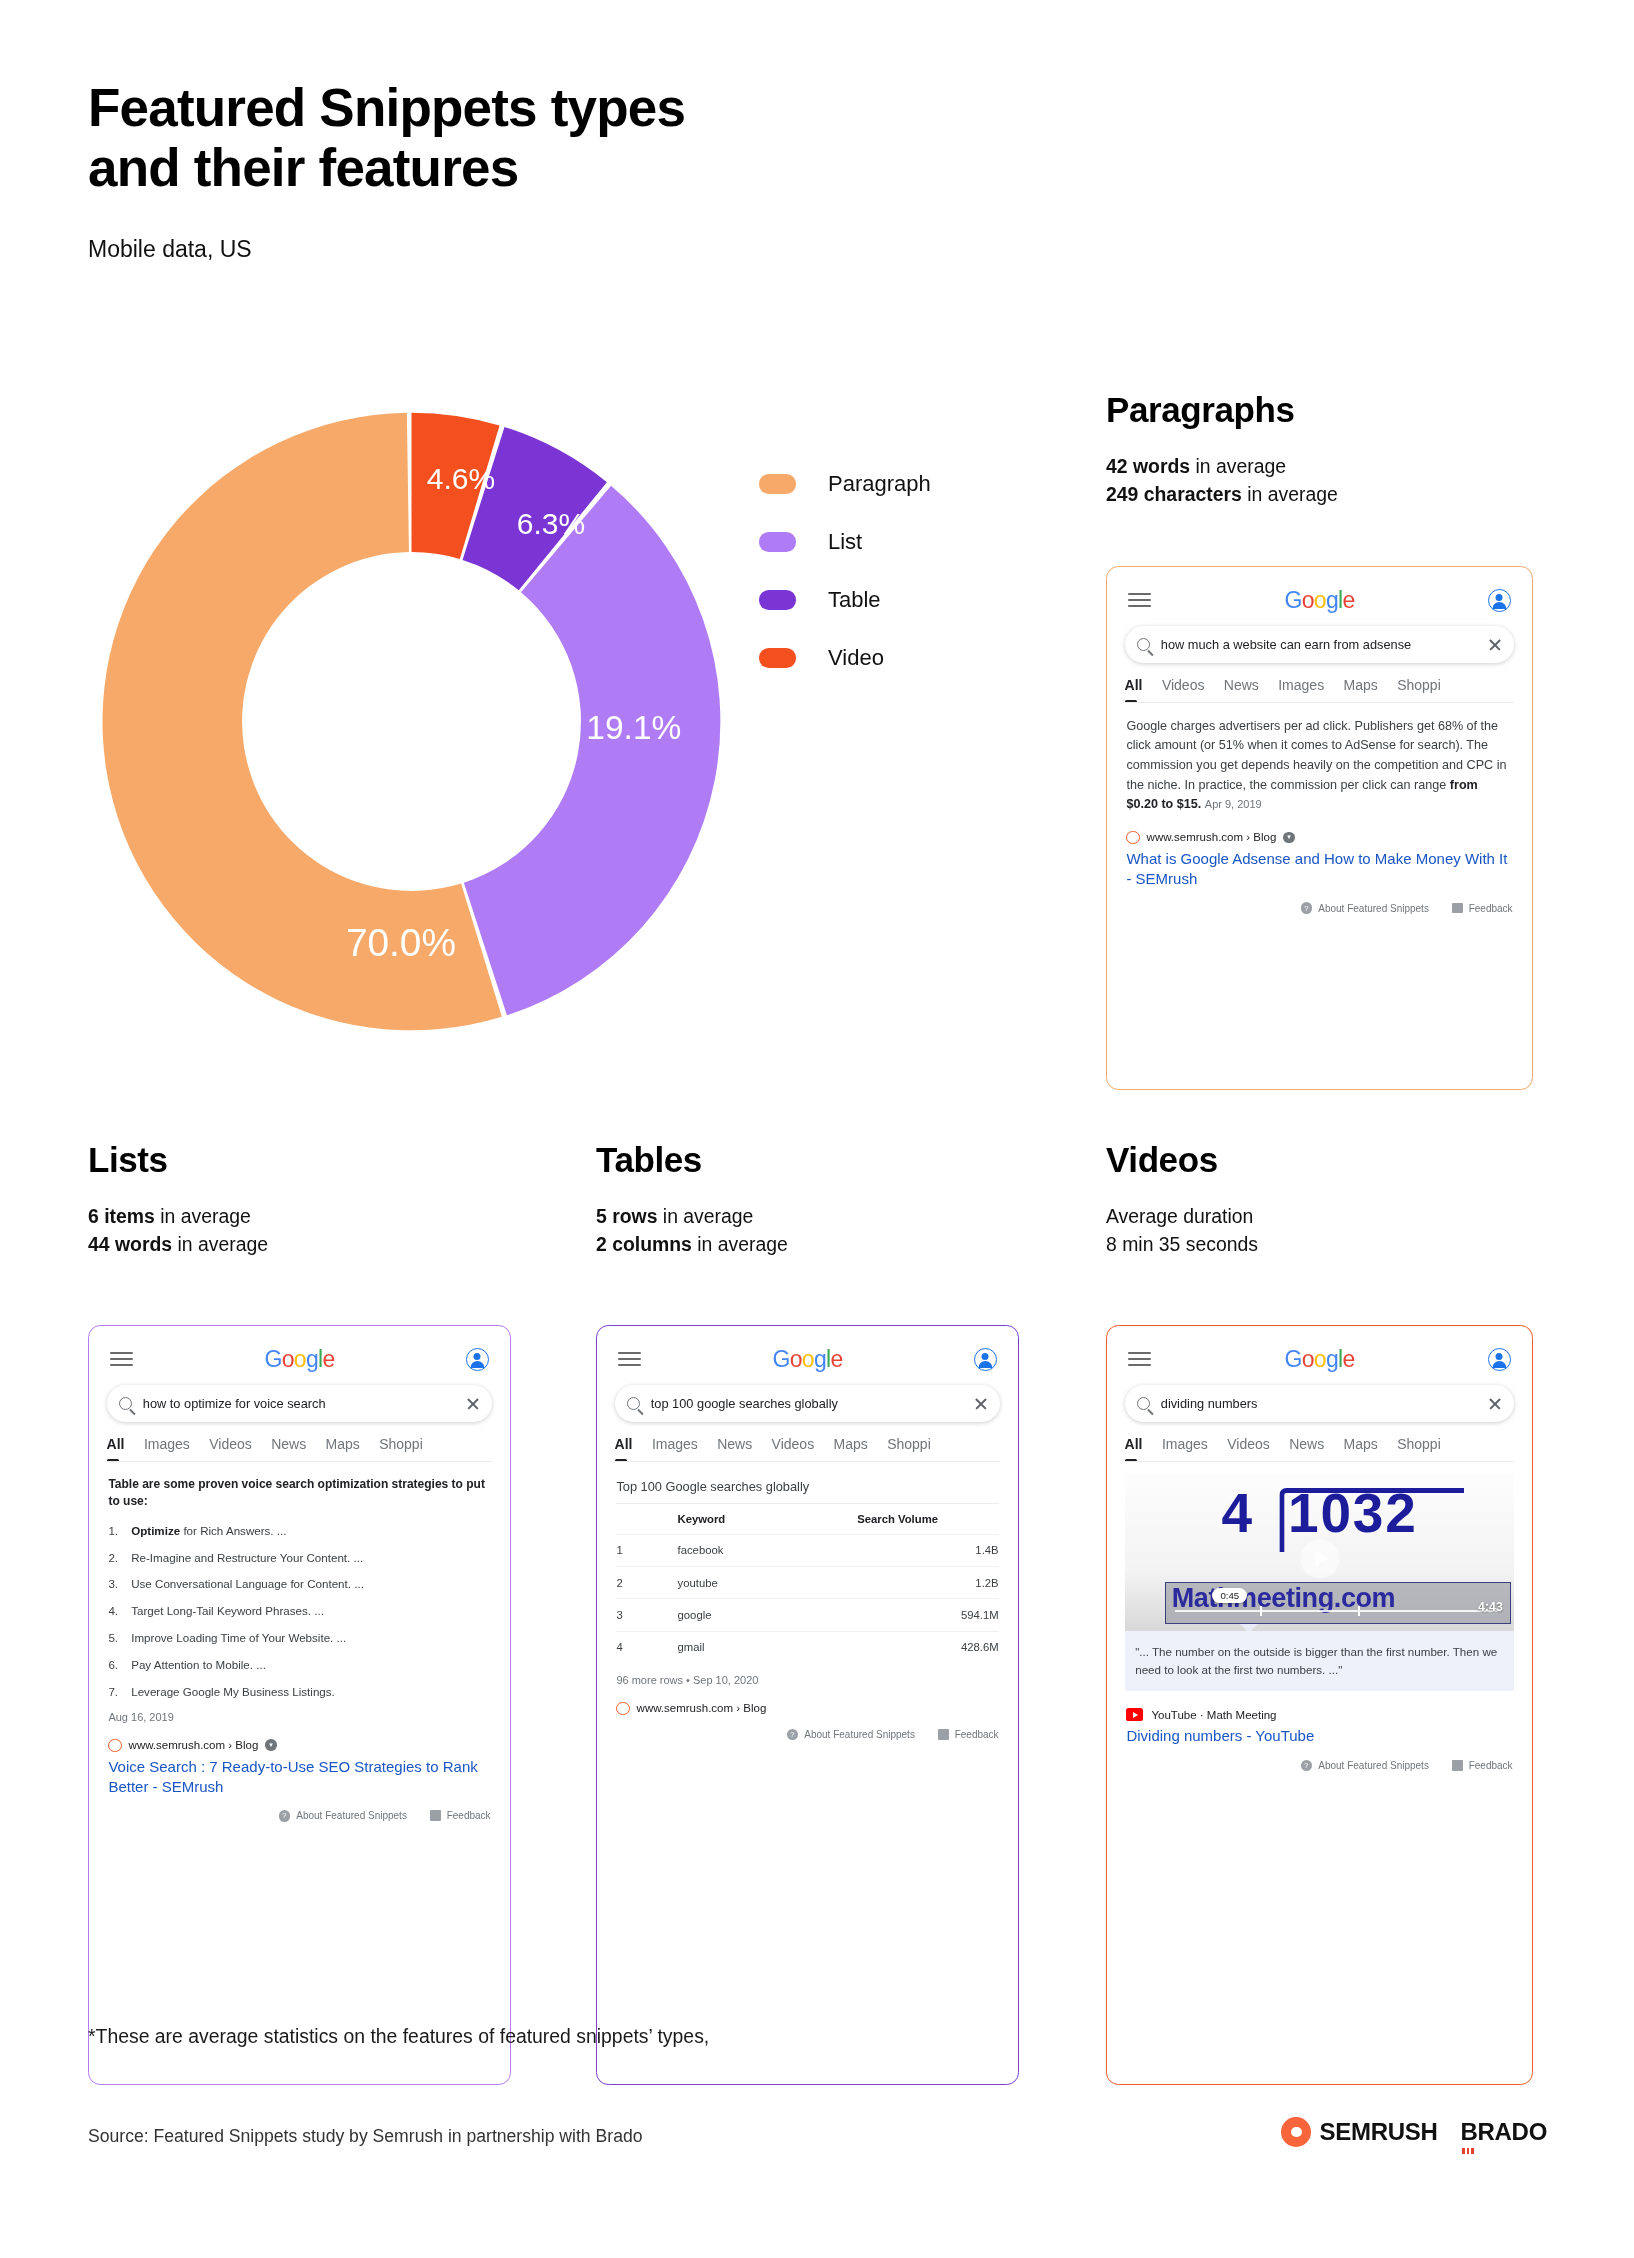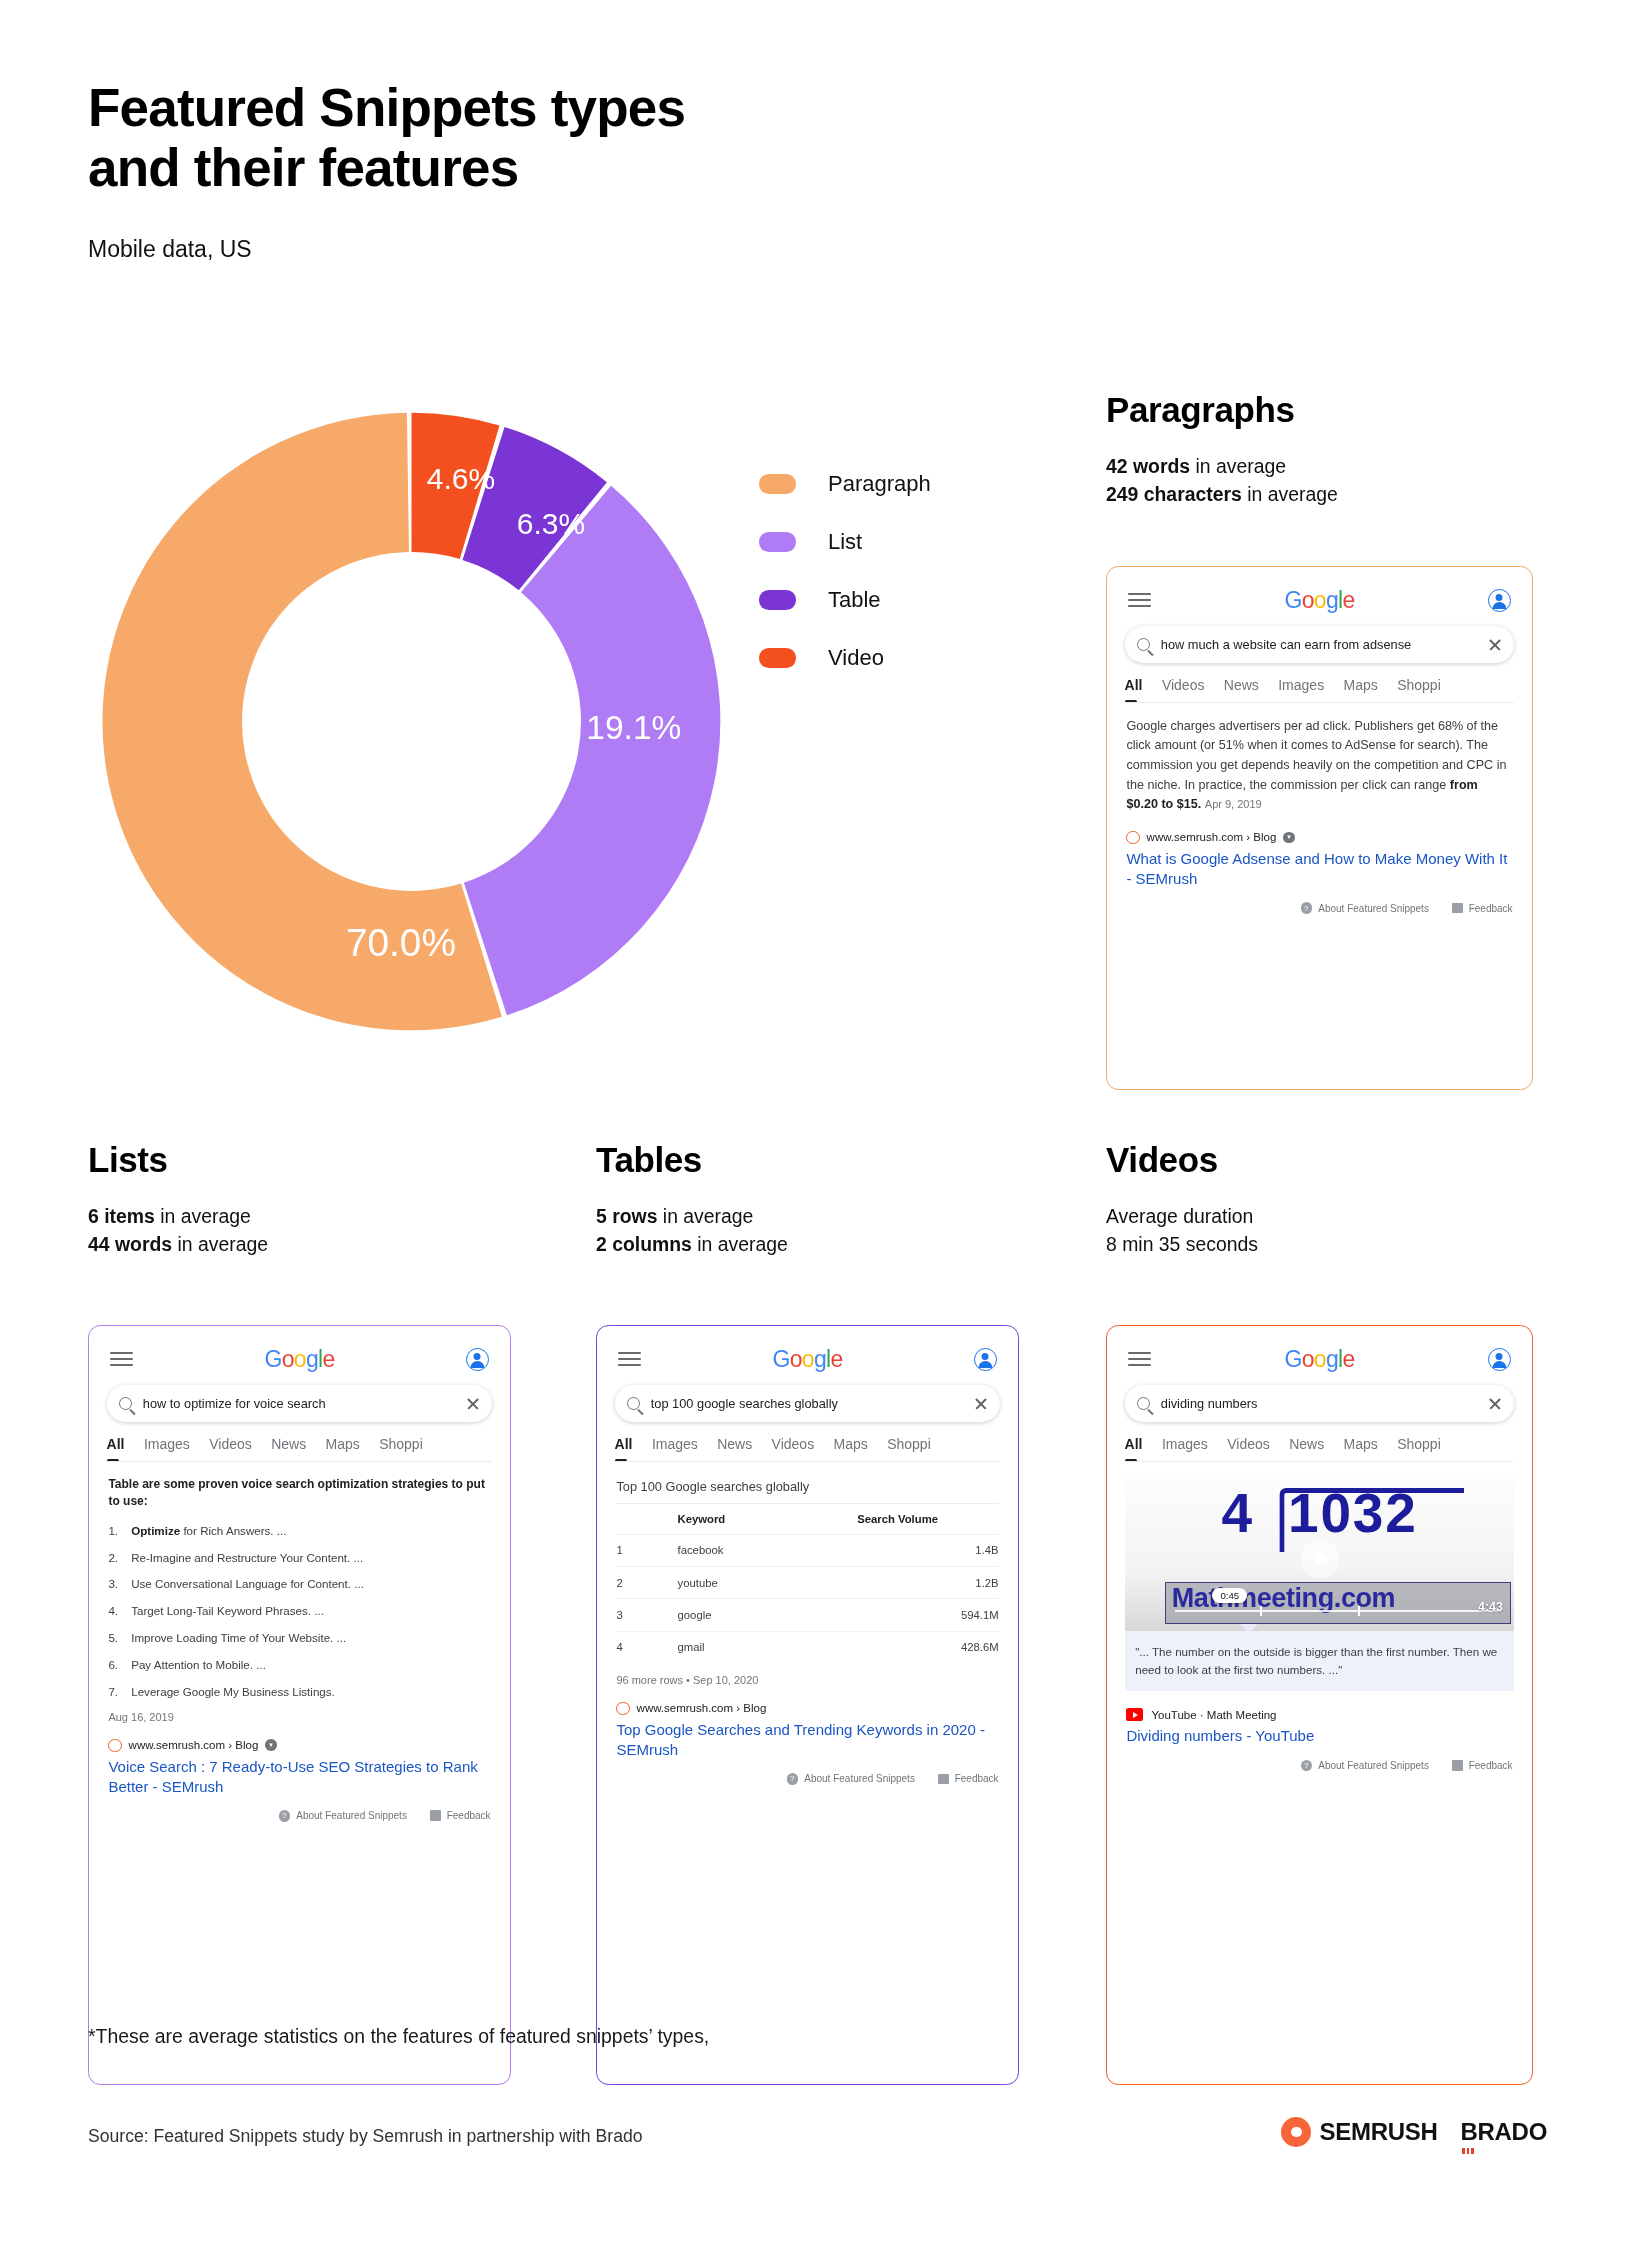--- a/index.html
+++ b/index.html
@@ -423,21 +423,20 @@
             </tr>
           </tbody>
         </table>
         <div class="more-rows">
           <span>96 more rows</span><span> • Sep 10, 2020</span>
         </div>
         <div class="src-row">
           <span class="favic"></span>
           <span>www.semrush.com › Blog</span>
         </div>
-        <div class="res-title">Top Google Searches and Trending Keywords in 2020 - SEMrush</div>
         <div class="meta-row">
           <span class="mi">
               <span class="q-ic">?</span>
               <span>About Featured Snippets</span>
             </span>
           <span class="mi">
               <span class="fb-ic"></span>
               <span>Feedback</span>
             </span>
         </div>

